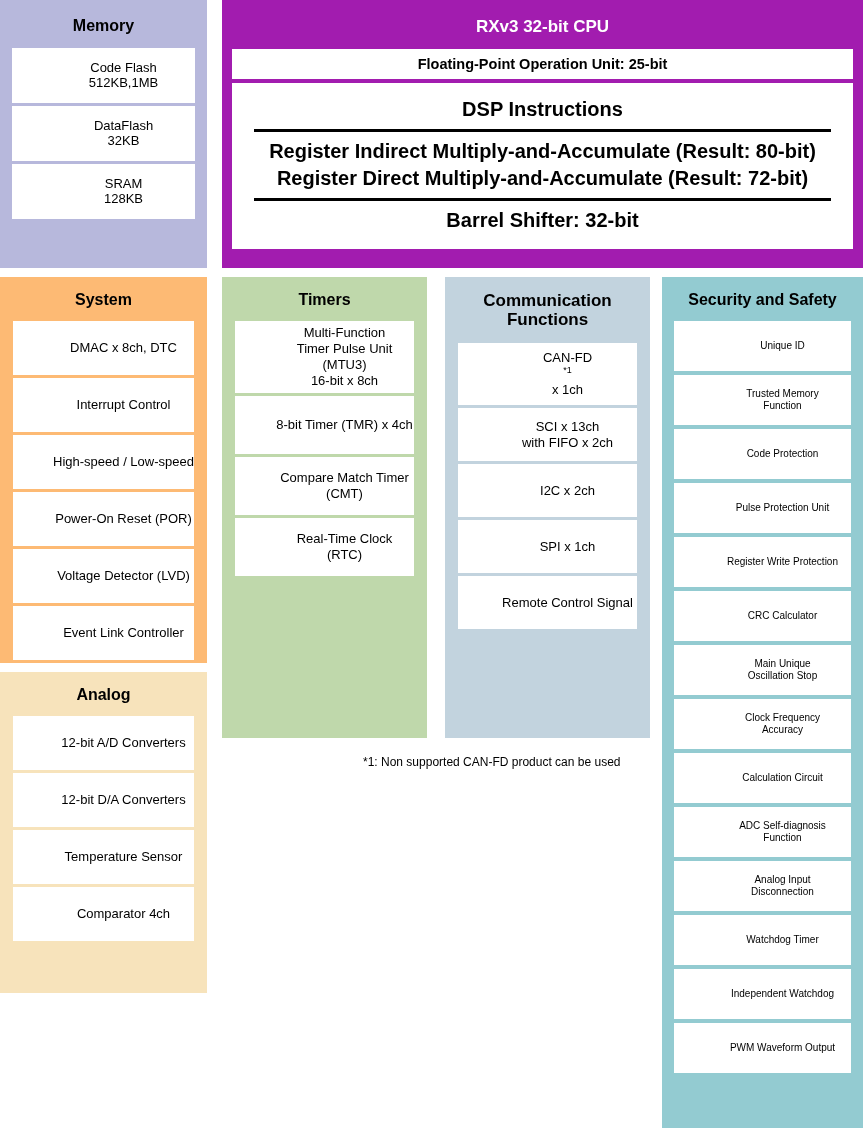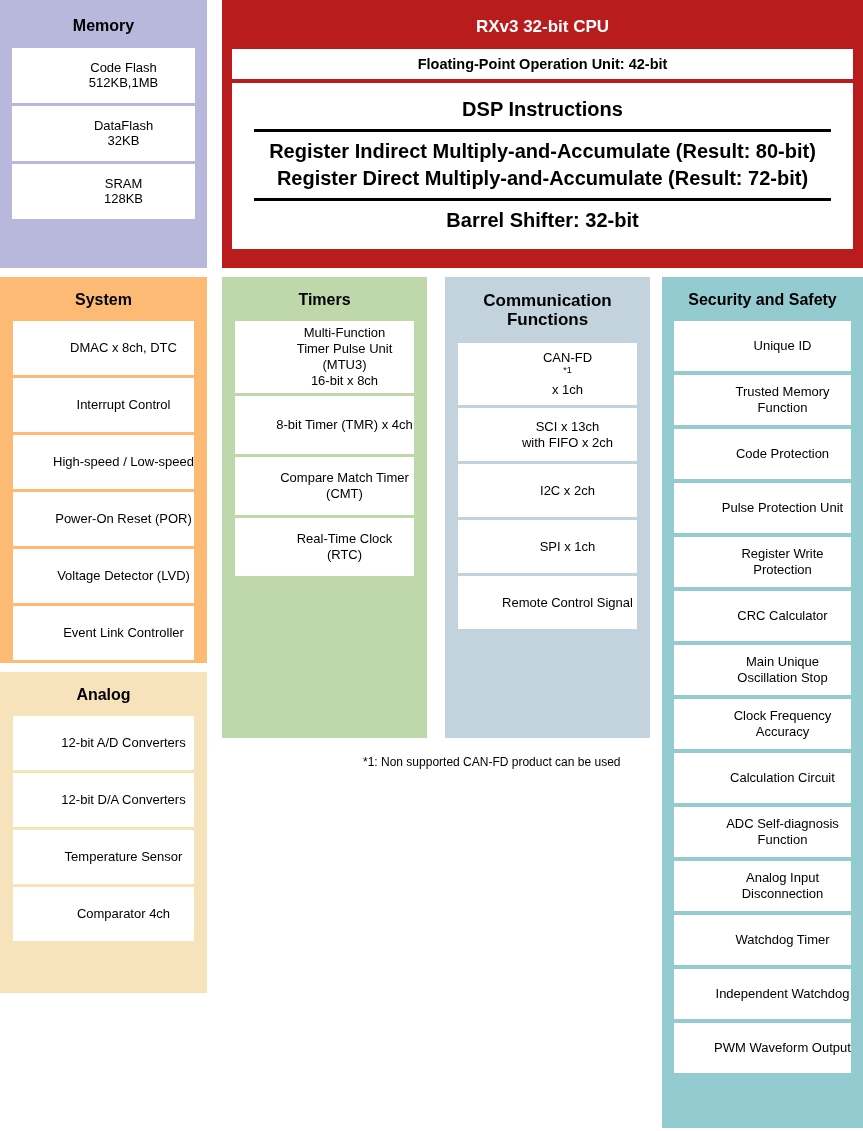--- a/index.html
+++ b/index.html
@@ -49,21 +49,21 @@
     left: 0; top: 0; width: 207px; height: 268px;
     background: #b7b8dc;
   }
   #memory .panel-title { margin-top: 17px; }
   #memory .stack { margin: 13px 12px 0 12px; }
   #memory .cell { height: 55px; margin-bottom: 3px; }
 
   
   #cpu {
     left: 222px; top: 0; width: 641px; height: 268px;
-    background: #b91c1c;
+    background: #a21caf;
   }
   #cpu .panel-title { color: #ffffff; font-size: 17px; margin-top: 17px; }
   #cpu .cpu-inner { margin: 13px 10px 0 10px; }
   #cpu .fpu {
     background: #ffffff;
     height: 30px;
     display: flex; align-items: center; justify-content: center;
     font-size: 14.5px; font-weight: bold;
     margin-bottom: 4px;
   }
@@ -134,21 +134,21 @@
     white-space: nowrap;
   }
 
   
   #security {
     left: 662px; top: 277px; width: 201px; height: 851px;
     background: #93cbd1;
   }
   #security .panel-title { margin-top: 14px; }
   #security .stack { margin: 12px 12px 0 12px; }
-  #security .cell { height: 50px; margin-bottom: 4px; font-size: 13px; }
+  #security .cell { height: 50px; margin-bottom: 4px; font-size: 10px; }
 </style>
 </head>
 <body>
 
 <div class="panel" id="memory">
   <div class="panel-title">Memory</div>
   <div class="stack">
     <div class="cell">
       <span>Code Flash</span>
       <span>512KB,1MB</span>
@@ -160,21 +160,21 @@
     <div class="cell">
       <span>SRAM</span>
       <span>128KB</span>
     </div>
   </div>
 </div>
 
 <div class="panel" id="cpu">
   <div class="panel-title">RXv3 32-bit CPU</div>
   <div class="cpu-inner">
-    <div class="fpu">Floating-Point Operation Unit: 42-bit</div>
+    <div class="fpu">Floating-Point Operation Unit: 25-bit</div>
     <div class="dsp">
       <div class="dsp-line">DSP Instructions</div>
       <div class="rule"></div>
       <div class="dsp-line">
         <div>Register Indirect Multiply-and-Accumulate (Result: 80-bit)</div>
         <div>Register Direct Multiply-and-Accumulate (Result: 72-bit)</div>
       </div>
       <div class="rule"></div>
       <div class="dsp-line">Barrel Shifter: 32-bit</div>
     </div>

